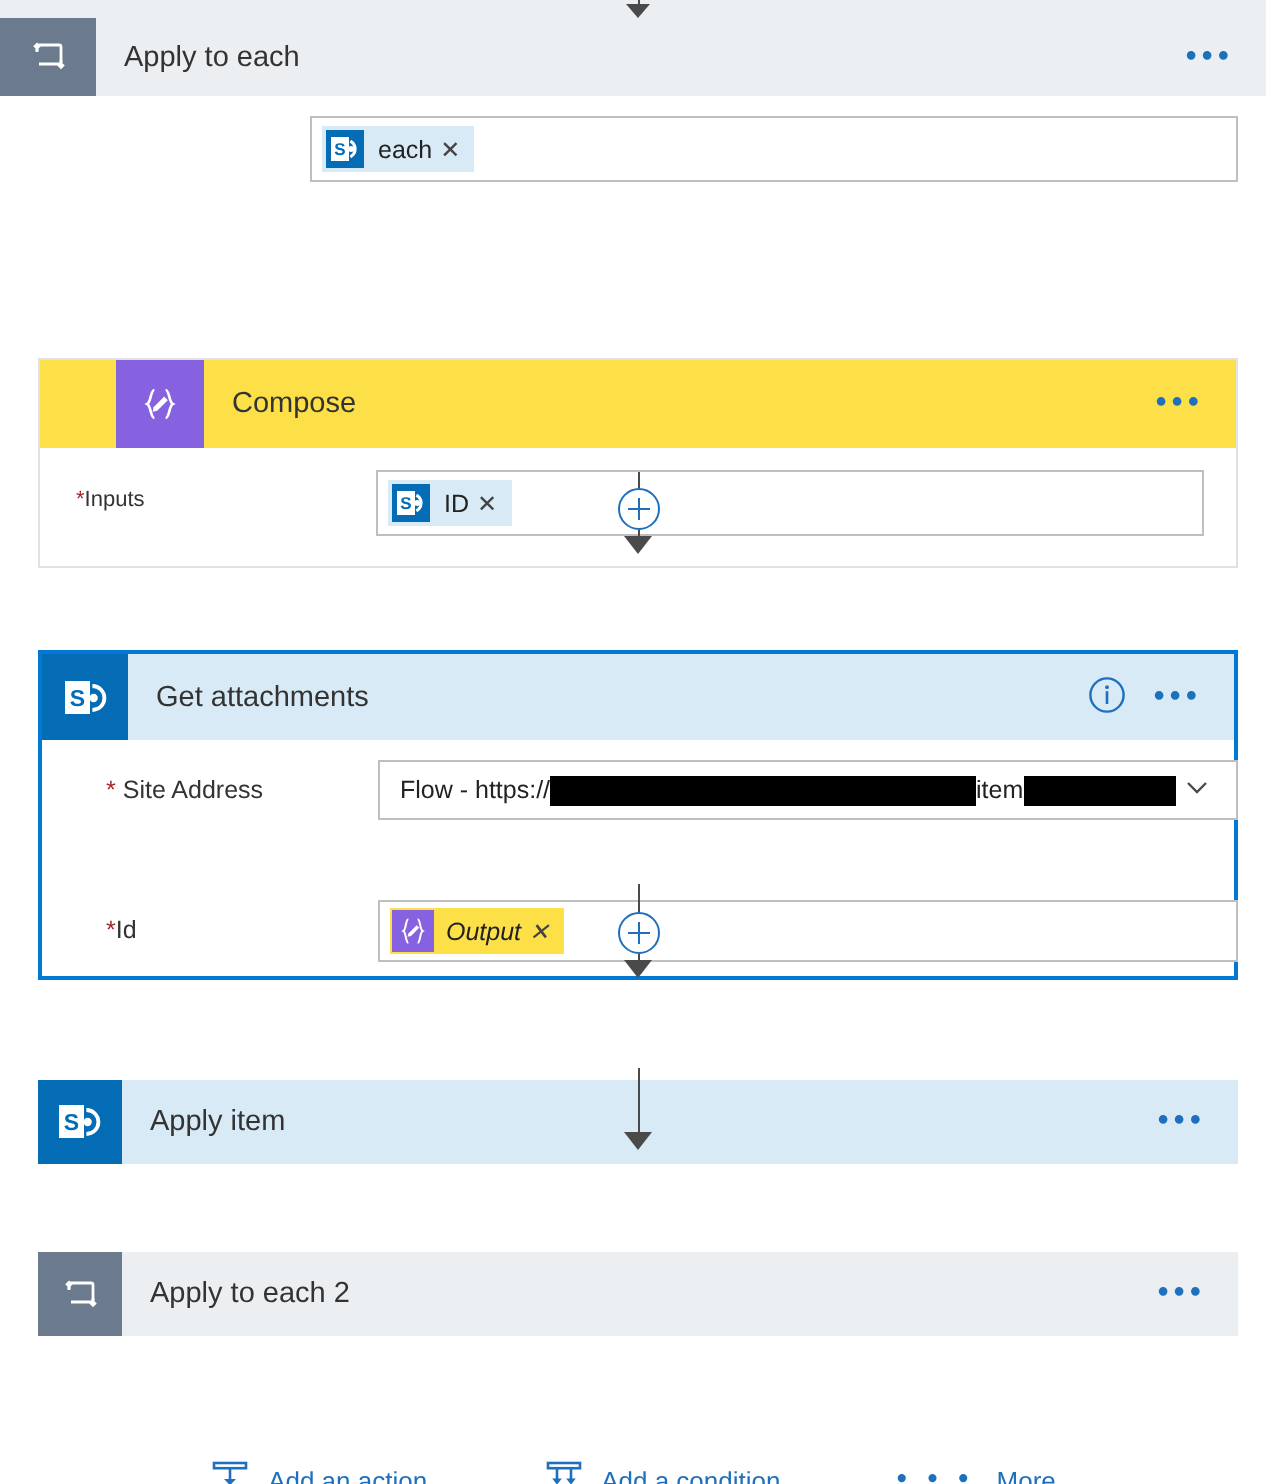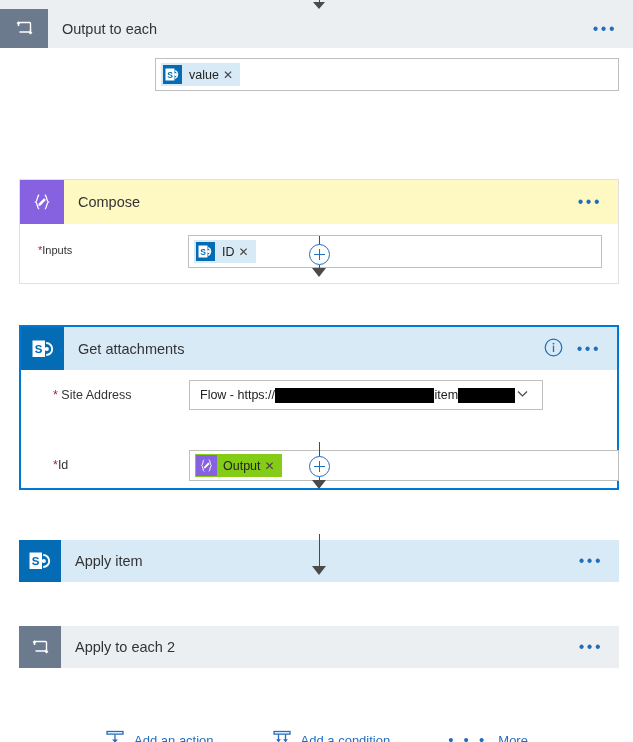--- a/index.html
+++ b/index.html
@@ -130,21 +130,21 @@
   }
   .tokenbox.outer { left: 155px; top: 0px; width: 464px; height: 33px; }
 
   .token {
     display: inline-flex;
     align-items: center;
     height: 23px;
     margin-left: 5px;
     background: #d9eaf7;
   }
-  .token.purple { background: #84cc16; }
+  .token.purple { background: #fde047; font-style: italic; }
   .token .tok-ico {
     width: 22px; height: 22px;
     flex: none;
     display: flex; align-items: center; justify-content: center;
   }
   .token .tok-text {
     font-size: 12.5px;
     color: #222;
     padding: 0 4px 0 6px;
     white-space: nowrap;
@@ -192,21 +192,21 @@
     font-size: 16px;
     line-height: 8px;
   }
 
   
   .card-compose {
     left: 19px; top: 131px; width: 600px; height: 105px;
     background: #ffffff;
     border: 1px solid #e1e1e1;
   }
-  .card-compose .card-header { background: #fef9c3; }
+  .card-compose .card-header { background: #fde047; padding-left: 38px; }
   .card-compose .card-icon { background: #8661e0; }
   .card-compose .card-body { height: 59px; position: relative; background:#fff; }
   .card-compose .lbl {
     position: absolute; left: 18px; top: 20px;
     font-size: 11px; color: #333333;
   }
   .tokenbox.compose { left: 168px; top: 11px; width: 414px; height: 33px; }
 
   
   .card-sel {
@@ -220,21 +220,21 @@
 
   .frow { position: absolute; left: 16px; width: 596px; height: 33px; padding-left: 12px; }
   .frow .lbl {
     position: absolute; left: 16px; top: 8px;
     font-size: 12.5px; color: #333333; white-space: nowrap;
   }
   .select-ctl {
     position: absolute;
     left: 152px;
     top: 0;
-    width: 354px;
+    width: 430px;
     height: 30px;
     border: 1px solid #bfbfbf;
     background: #ffffff;
     box-sizing: border-box;
     display: flex;
     align-items: center;
   }
   .select-ctl .sel-text {
     font-size: 12.5px;
     color: #222;
@@ -350,39 +350,39 @@
 
   <div class="scope-header">
     <div class="scope-icon">
       <svg width="21" height="21" viewBox="0 0 21 21">
         <path d="M4.5 7.5 V5.5 a1 1 0 0 1 1 -1 H15.5 a1 1 0 0 1 1 1 V13
                  a1 1 0 0 1 -1 1 H5.5" fill="none" stroke="#ffffff" stroke-width="1.4"></path>
         <path d="M4.5 8 L4.5 4.2 M3.1 5.6 L4.5 4.2 L5.9 5.6" fill="none" stroke="#ffffff" stroke-width="1.4"></path>
         <path d="M16.5 12 L16.5 15.6 M15.1 14.2 L16.5 15.6 L17.9 14.2" fill="none" stroke="#ffffff" stroke-width="1.4"></path>
       </svg>
     </div>
-    <div class="scope-title">Output to each</div>
+    <div class="scope-title">Apply to each</div>
     <div class="scope-ellipsis">•••</div>
   </div>
 
   <div class="scope-body">
 
     <div class="outer-field">
       <div class="tokenbox outer">
         <span class="token">
           <span class="tok-ico">
             <svg width="19" height="19" viewBox="0 0 19 19">
               <rect x="0" y="0" width="19" height="19" fill="#036cb5"></rect>
               <rect x="2.5" y="3.5" width="9" height="12" fill="#ffffff"></rect>
               <text x="7" y="12.6" font-family="Liberation Sans, sans-serif" font-size="8.5" font-weight="bold" fill="#036cb5" text-anchor="middle">S</text>
               <path d="M12.2 5.6 a4.4 4.4 0 0 1 0 7.8" fill="none" stroke="#ffffff" stroke-width="1.5"></path>
               <circle cx="12.6" cy="9.5" r="1.5" fill="#ffffff"></circle>
             </svg>
           </span>
-          <span class="tok-text">value</span>
+          <span class="tok-text">each</span>
           <span class="tok-x">✕</span>
         </span>
       </div>
     </div>
 
     <div class="card card-compose">
       <div class="card-header">
         <div class="card-icon">
           <svg width="24" height="24" viewBox="0 0 24 24">
             <path d="M9.2 5 C7.2 5 7.6 11 5.6 12 C7.6 13 7.2 19 9.2 19" fill="none" stroke="#ffffff" stroke-width="1.3"></path>

